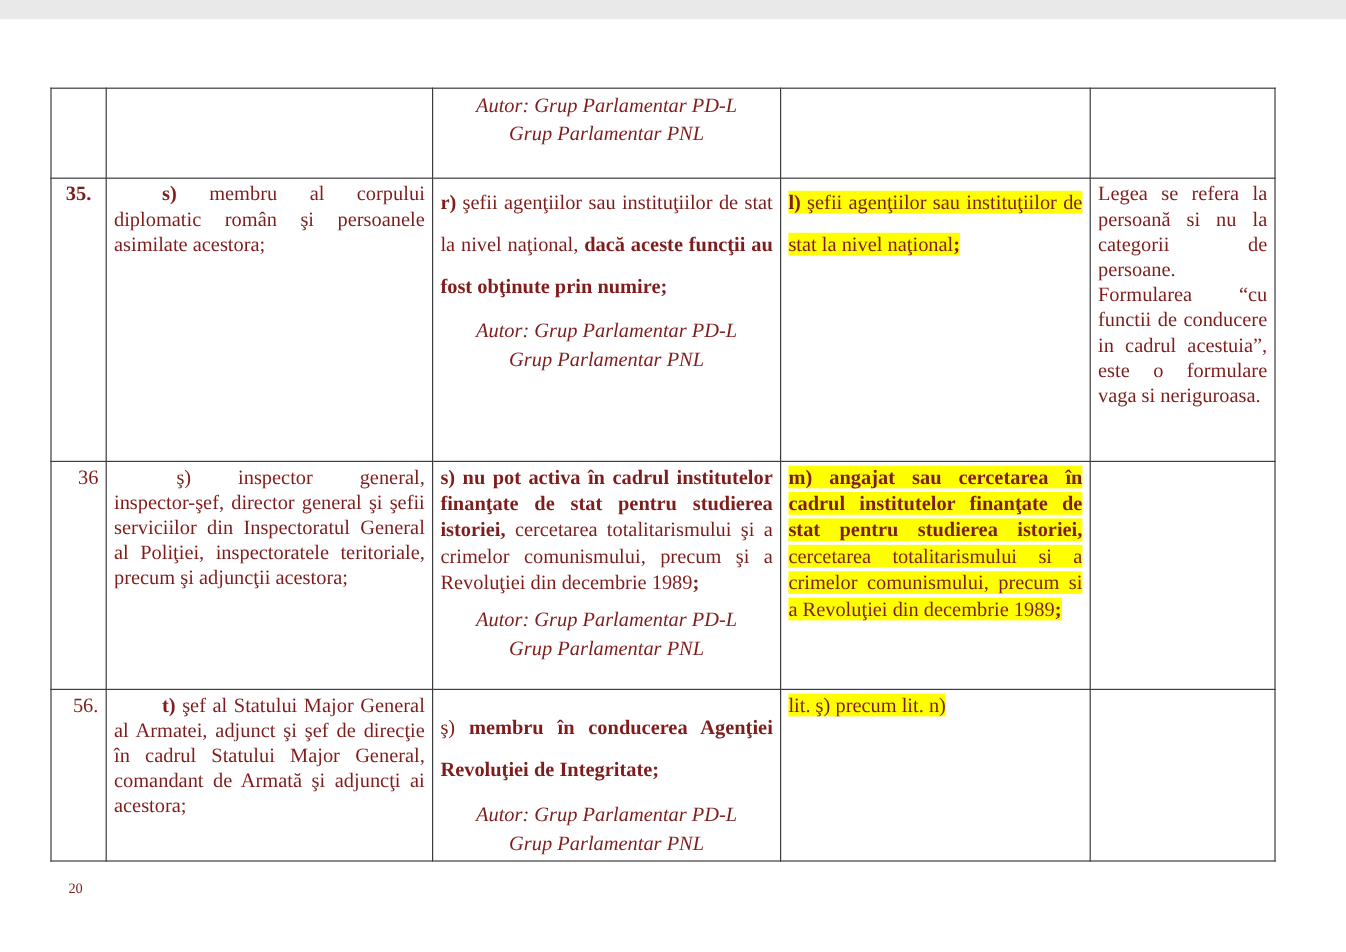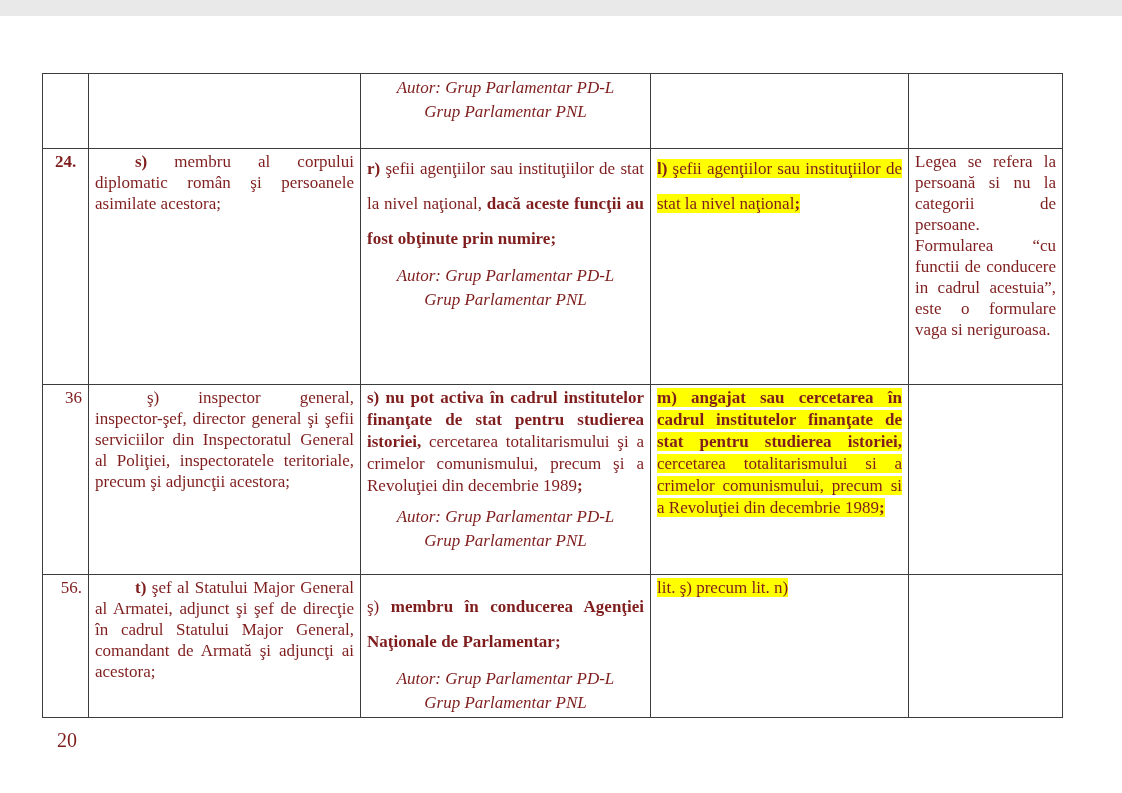--- a/index.html
+++ b/index.html
@@ -24,21 +24,21 @@
   .ind52{text-indent:52px;}
   .sp15{line-height:35px;}   
   .lh22{line-height:22px;}
   .mt12{margin-top:12px;}
   .mt14{margin-top:14px;}
   .b{font-weight:bold;}
   .autor{font-style:italic;text-align:center;line-height:24px;margin-top:8px;}
   .autor.flush{margin-top:0;margin-bottom:2px;}
   .v-bottom{vertical-align:bottom;}
   .hl{background:#ffff00;}
-  .pagenum{position:absolute;left:57px;top:714px;font-size:20px;line-height:20px;}
+  .pagenum{position:absolute;left:57px;top:714px;font-size:12px;line-height:20px;}
 </style>
 </head>
 <body>
 
 <div class="page">
 
   <table class="amend">
     <colgroup>
       <col style="width:46px">
       <col style="width:272px">
@@ -55,21 +55,21 @@
         <div class="autor flush">
           <div>Autor: Grup Parlamentar PD-L</div>
           <div>Grup Parlamentar PNL</div>
         </div>
       </td>
       <td></td>
       <td></td>
     </tr>
 
     <tr style="height:236px">
-      <td class="num-bold">24.</td>
+      <td class="num-bold">35.</td>
       <td>
         <p class="just ind40"><span class="b">s)</span><span> membru al corpului diplomatic român şi persoanele asimilate acestora;</span></p>
       </td>
       <td>
         <p class="just sp15"><span class="b">r)</span><span> şefii agenţiilor sau instituţiilor de stat la nivel naţional, </span><span class="b">dacă aceste funcţii au fost obţinute prin numire;</span></p>
         <div class="autor">
           <div>Autor: Grup Parlamentar PD-L</div>
           <div>Grup Parlamentar PNL</div>
         </div>
       </td>
@@ -98,21 +98,21 @@
       </td>
       <td></td>
     </tr>
 
     <tr style="height:142px">
       <td class="num-plain">56.</td>
       <td>
         <p class="just ind40"><span class="b">t)</span><span> şef al Statului Major General al Armatei, adjunct şi şef de direcţie în cadrul Statului Major General, comandant de Armată şi adjuncţi ai acestora;</span></p>
       </td>
       <td>
-        <p class="just sp15 mt12"><span>ş)</span><span class="b"> membru în conducerea Agenţiei Naţionale de Parlamentar;</span></p>
+        <p class="just sp15 mt12"><span>ş)</span><span class="b"> membru în conducerea Agenţiei Revoluţiei de Integritate;</span></p>
         <div class="autor">
           <div>Autor: Grup Parlamentar PD-L</div>
           <div>Grup Parlamentar PNL</div>
         </div>
       </td>
       <td>
         <p class="lh22"><span class="hl" style="background: rgb(255, 255, 0);">lit. ş) precum lit. n)</span></p>
       </td>
       <td></td>
     </tr>

